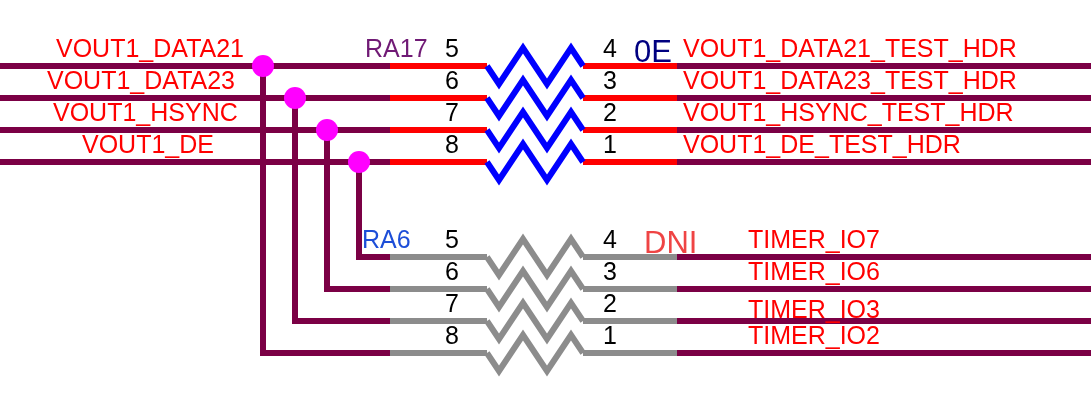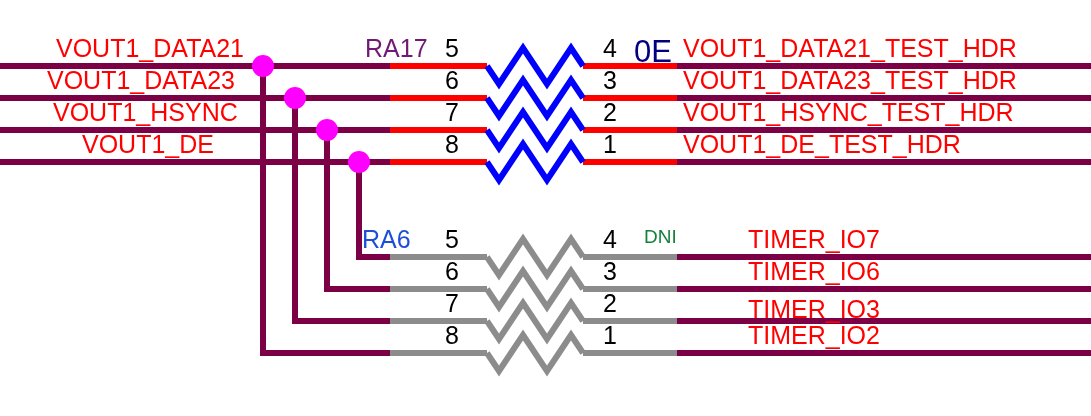--- a/index.html
+++ b/index.html
@@ -6,21 +6,21 @@
   body{width:1091px;height:416px;overflow:hidden;
        font-family:"Liberation Sans","DejaVu Sans",sans-serif;}
   #sheet{position:relative;width:1091px;height:397px;background:#ffffff;}
   #sheet svg{position:absolute;left:0;top:0;}
 
   .lbl{position:absolute;white-space:nowrap;line-height:1;}
   .net{color:#ff0000;font-size:25px;letter-spacing:0px;}
   .ref{color:#701a75;font-size:25px;}
   .val{color:#000080;font-size:31px;}
   .ref-dni{color:#1d4ed8;font-size:25px;}
-  .val-dni{color:#15803d;font-size:19px;}
+  .val-dni{color:#ef4444;font-size:31px;}
   .pin{color:#000000;font-size:25px;}
 </style>
 </head>
 <body>
 
 <div id="sheet">
 
   <svg width="1091" height="416">
 
     <g stroke="#7b0045" stroke-width="6" stroke-linecap="butt">

